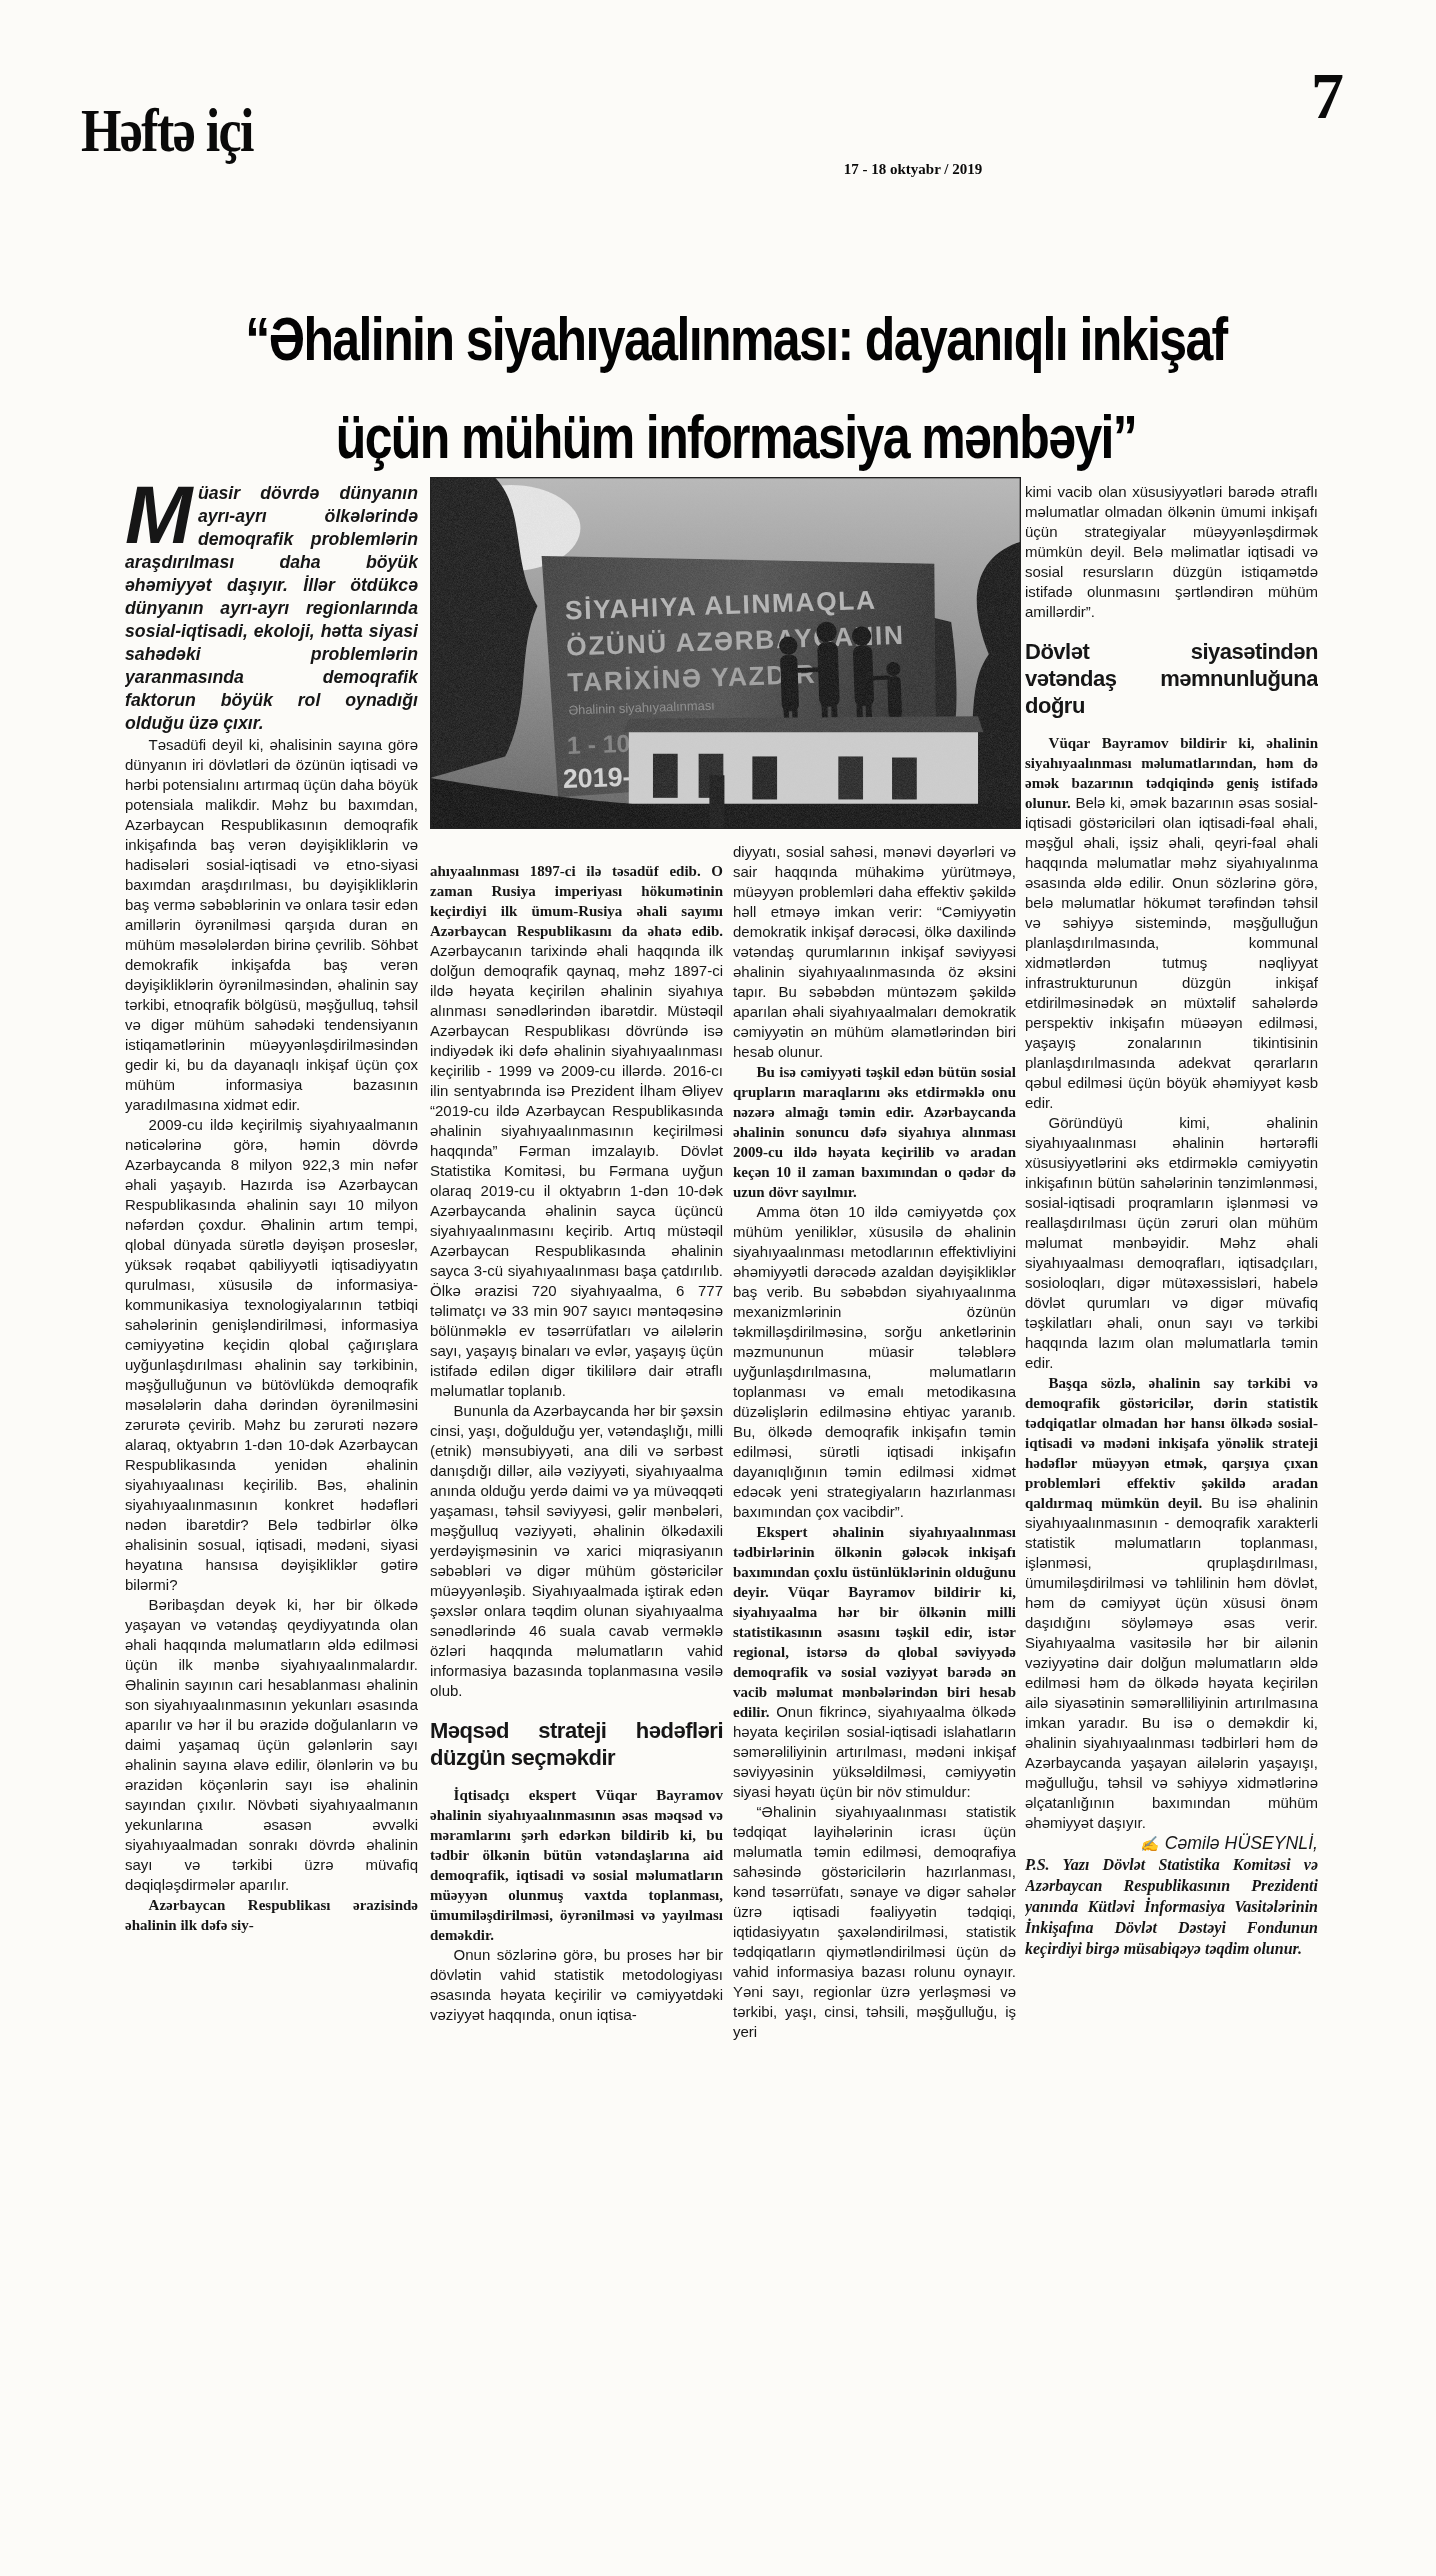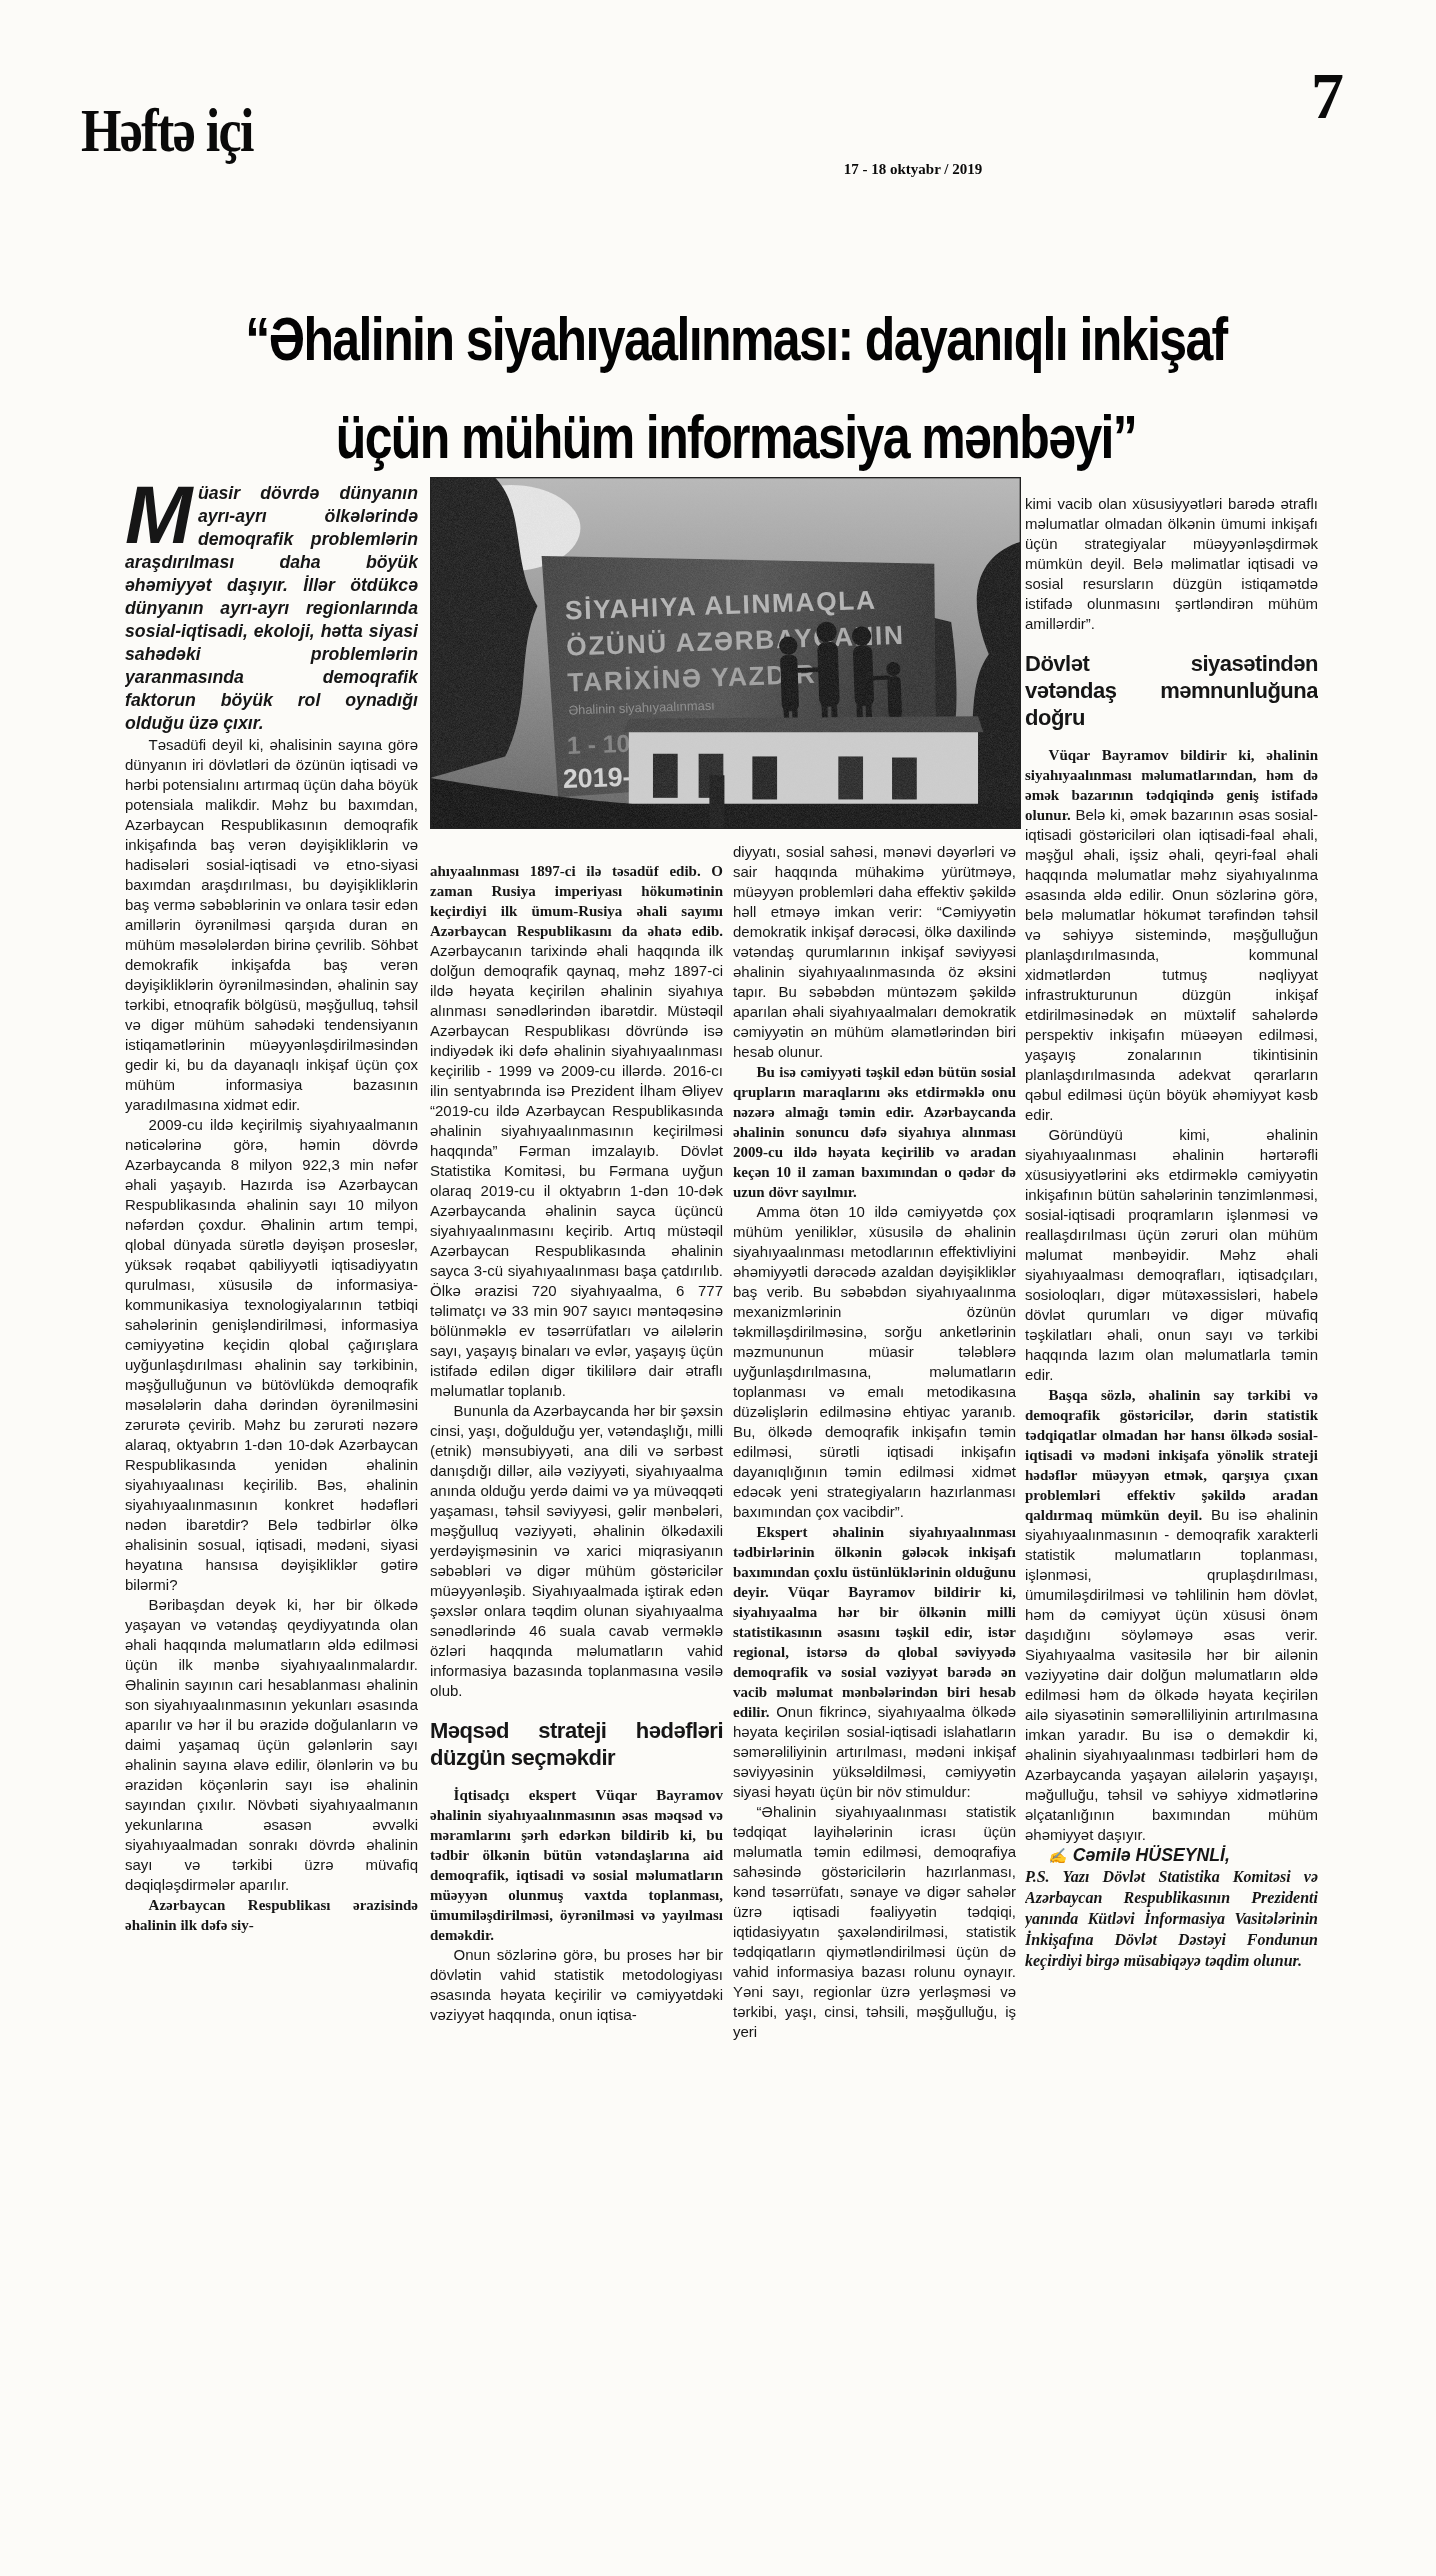--- a/index.html
+++ b/index.html
@@ -49,35 +49,35 @@
   .col p{margin:0;text-indent:23.6px;}
   .col p.noindent{text-indent:0;}
   .col h2{
     font-size:22px;line-height:27px;
     font-weight:bold;margin:16px 0 14px 0;text-indent:0;
     letter-spacing:-0.5px;
   }
   .c1{left:125px;top:482px;width:293px;height:1950px;}
   .c2{left:430px;top:842px;width:293px;height:1553px;margin-top:19px;}
   .c3{left:733px;top:842px;width:283px;height:1553px;}
-  .c4{left:1025px;top:482px;width:293px;height:1990px;margin-top:12px;}
+  .c4{left:1025px;top:482px;width:293px;height:1990px;}
   .intro{
     font-weight:bold;font-style:italic;
     font-size:17.7px;line-height:23px;text-indent:0;
   }
   .dropcap{
     float:left;
     font-size:81px;line-height:60px;
     font-weight:bold;font-style:italic;
     margin:3.2px 5.4px 0 0;
   }
   .bold{font-weight:bold;font-family:Liberation Serif, serif;}
   .signature{
-    margin-top:21.5px;text-align:left;text-indent:0;
-    font-weight:bold;font-style:italic;font-size:17.7px;
+    margin-top:21.5px;text-align:right;text-indent:0;
+    font-weight:normal;font-style:italic;font-size:17.7px;
   }
   .pen-icon{font-size:15px;margin-right:5.4px;}
   .ps{
     margin-top:18px;font-weight:bold;font-style:italic;
     font-size:16px;line-height:21px;font-family:Liberation Serif, serif;
   }
   
   .photo{
     position:absolute;left:430px;top:477px;width:591px;height:352px;
     background:#777;

